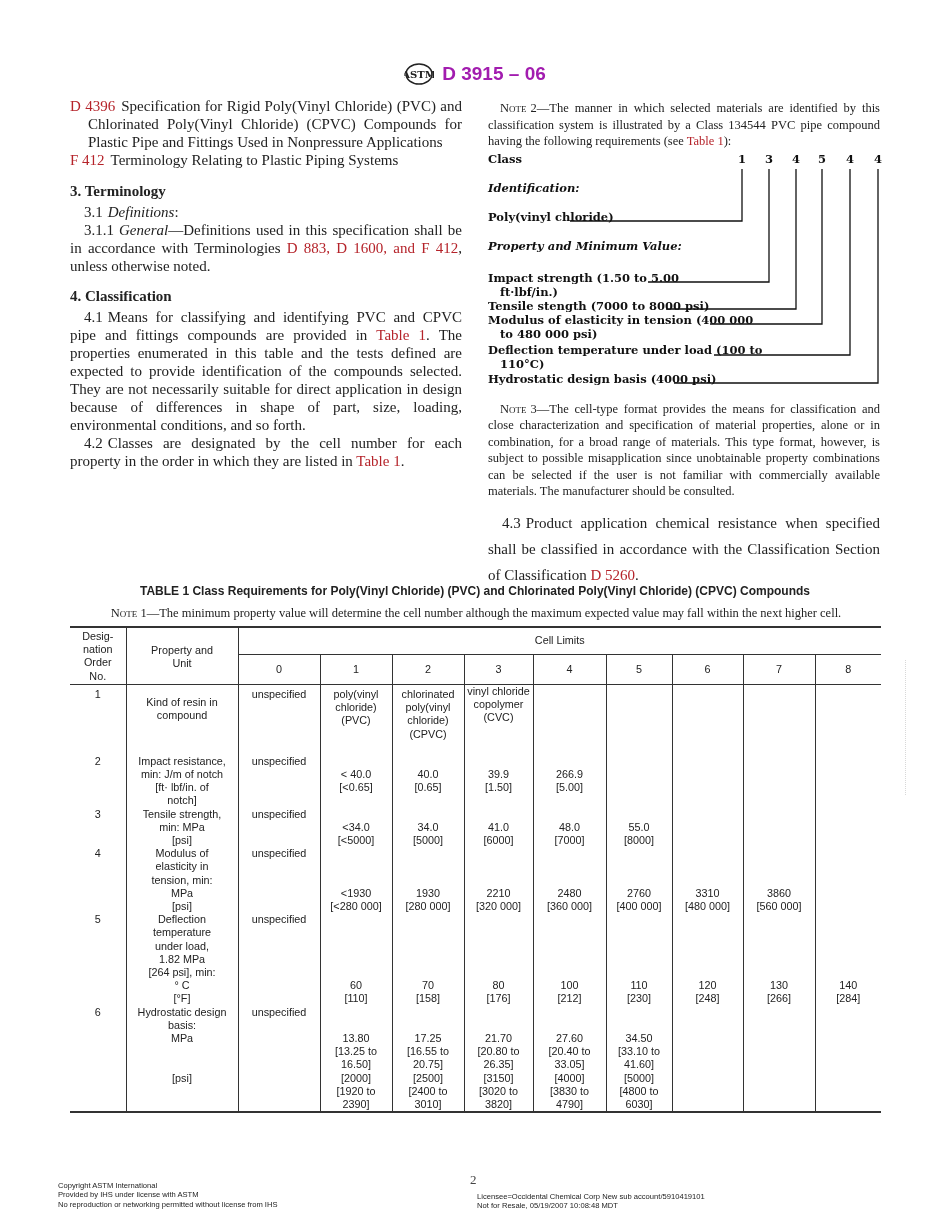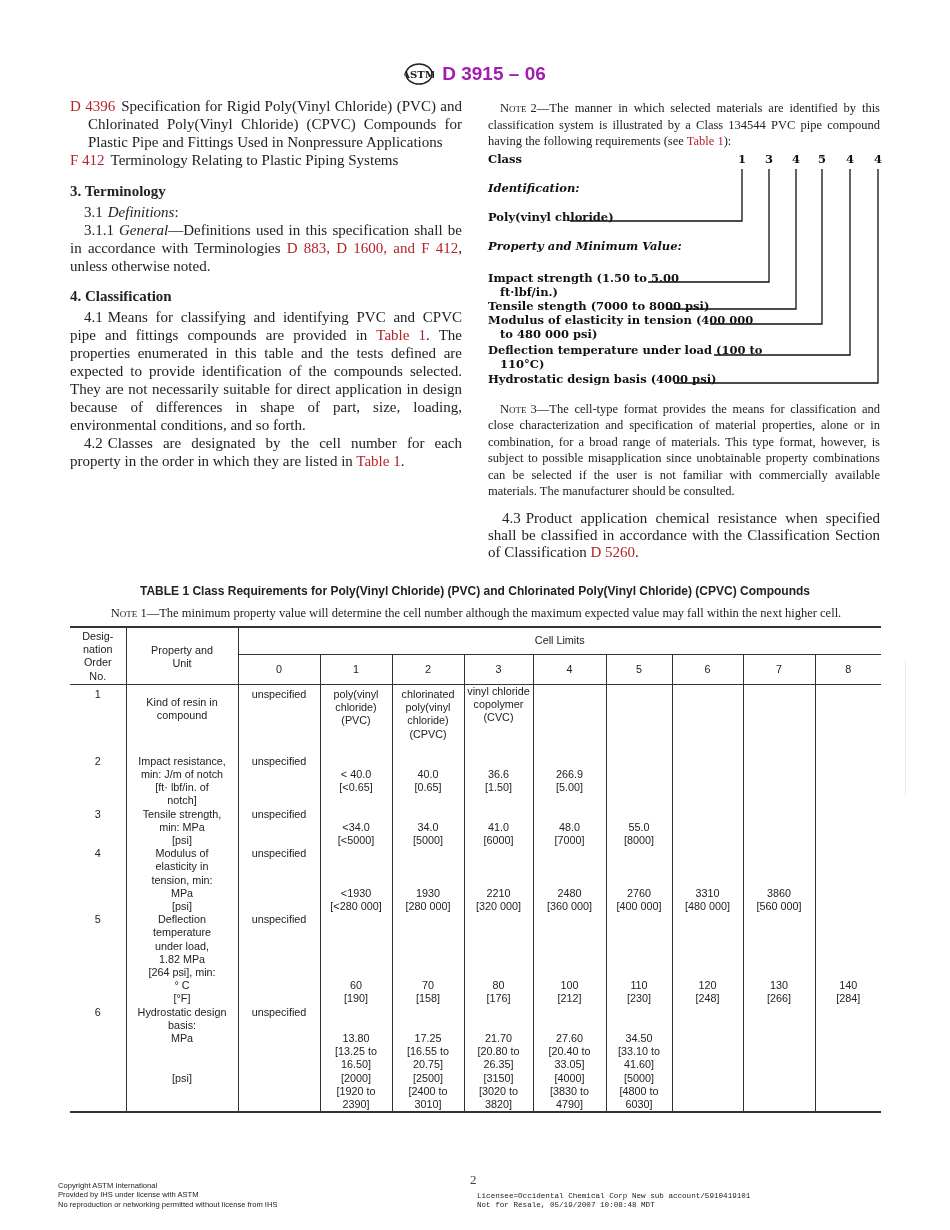--- a/index.html
+++ b/index.html
@@ -22,36 +22,36 @@
 
   
   #right-col { left:488px; top:100px; width:392px; }
   .note { font-size:12.5px; line-height:16.5px; text-align:justify; text-indent:12px; }
   .note .note-label { font-variant:small-caps; margin-right:4px; }
   #diagram { position:relative; width:395px; height:235px; margin-top:2px; font-family:"DejaVu Serif", serif; font-size:11.5px; color:#111; }
   #diagram .lbl { position:absolute; white-space:nowrap; line-height:14px; }
   #diagram .b { font-weight:bold; }
   #diagram .i { font-style:italic; font-weight:bold; }
   #diagram svg { position:absolute; left:0; top:0; }
-  .para-r { font-size:15px; line-height:17px; text-align:justify; text-indent:14px; margin-top:10px; }
+  .para-r { font-size:15px; line-height:26px; text-align:justify; text-indent:14px; margin-top:10px; }
 
   
   #table-title { left:70px; top:584px; width:810px; text-align:center; font-family:"Liberation Sans", sans-serif; font-weight:bold; font-size:12px; }
   #table-note { left:70px; top:606px; width:812px; font-size:12.5px; text-align:center; }
   #table-note .note-label { font-variant:small-caps; }
   #table1 { left:70px; top:626px; width:811px; border-collapse:collapse; font-family:"Liberation Sans", sans-serif; font-size:10.8px; line-height:13.2px; color:#222; }
   #table1 th, #table1 td { text-align:center; vertical-align:top; padding:0 2px; font-weight:normal; }
   #table1 thead tr.top th { border-top:2px solid #333; }
   #table1 .vl { border-left:1.5px solid #333; }
   #table1 .hb { border-bottom:1.5px solid #333; }
   #table1 tbody tr:last-child td { border-bottom:2px solid #333; }
 
   
   .footer-l { left:18px; top:1181px; font-family:"Liberation Sans", sans-serif; font-size:7.6px; line-height:9.3px; color:#222;margin-left:40px; }
-  .footer-r { left:477px; top:1192px; font-family:Liberation Mono, monospace; font-size:7.6px; line-height:9.3px; color:#222; }
+  .footer-r { left:477px; top:1192px; font-family:Liberation Sans, sans-serif; font-size:7.6px; line-height:9.3px; color:#222; }
   .pagenum { left:470px; top:1172px; font-size:13px; color:#444; }
   .side-mark { left:905px; top:660px; width:6px; height:135px; border-left:1px dotted #d8d8d8; }
 </style>
 </head>
 <body>
 
 <div id="header" class="abs">
   <svg class="logo" viewBox="0 0 30 24">
     <ellipse cx="15" cy="12" rx="13" ry="10" fill="none" stroke="#222" stroke-width="1.5"></ellipse>
     <text x="15" y="16" text-anchor="middle" font-family="DejaVu Serif, serif" font-size="10" font-weight="bold" fill="#222">ASTM</text>
@@ -205,21 +205,21 @@
 [ft· lbf/in. of
 notch]</td>
         <td class="vl" style="white-space: pre-line;">unspecified</td>
         <td class="vl" style="white-space: pre-line;">
 &lt; 40.0
 [&lt;0.65]</td>
         <td class="vl" style="white-space: pre-line;">
 40.0
 [0.65]</td>
         <td class="vl" style="white-space: pre-line;">
-36.6
+39.9
 [1.50]</td>
         <td class="vl" style="white-space: pre-line;">
 266.9
 [5.00]</td>
         <td class="vl" style="white-space: pre-line;"></td>
         <td class="vl" style="white-space: pre-line;"></td>
         <td class="vl" style="white-space: pre-line;"></td>
         <td class="vl" style="white-space: pre-line;"></td>
       </tr>
       <tr>
@@ -302,21 +302,21 @@
 [264 psi], min:
 ° C
 [°F]</td>
         <td class="vl" style="white-space: pre-line;">unspecified</td>
         <td class="vl" style="white-space: pre-line;">
 
 
 
 
 60
-[190]</td>
+[110]</td>
         <td class="vl" style="white-space: pre-line;">
 
 
 
 
 70
 [158]</td>
         <td class="vl" style="white-space: pre-line;">
 
 

